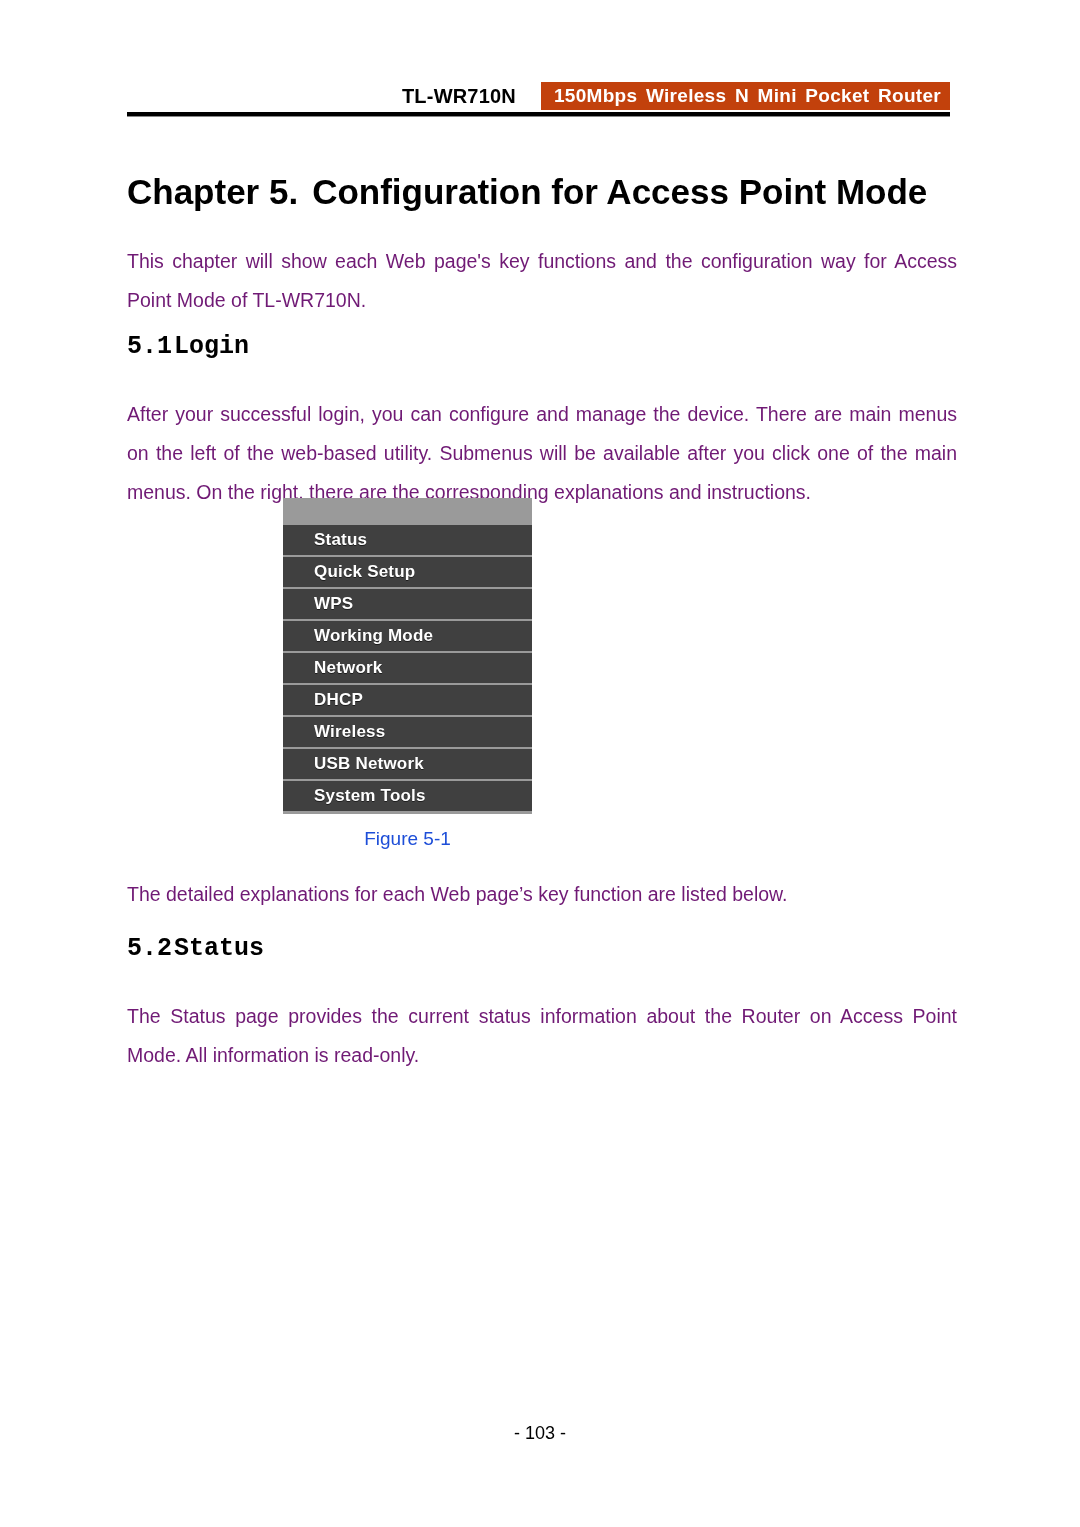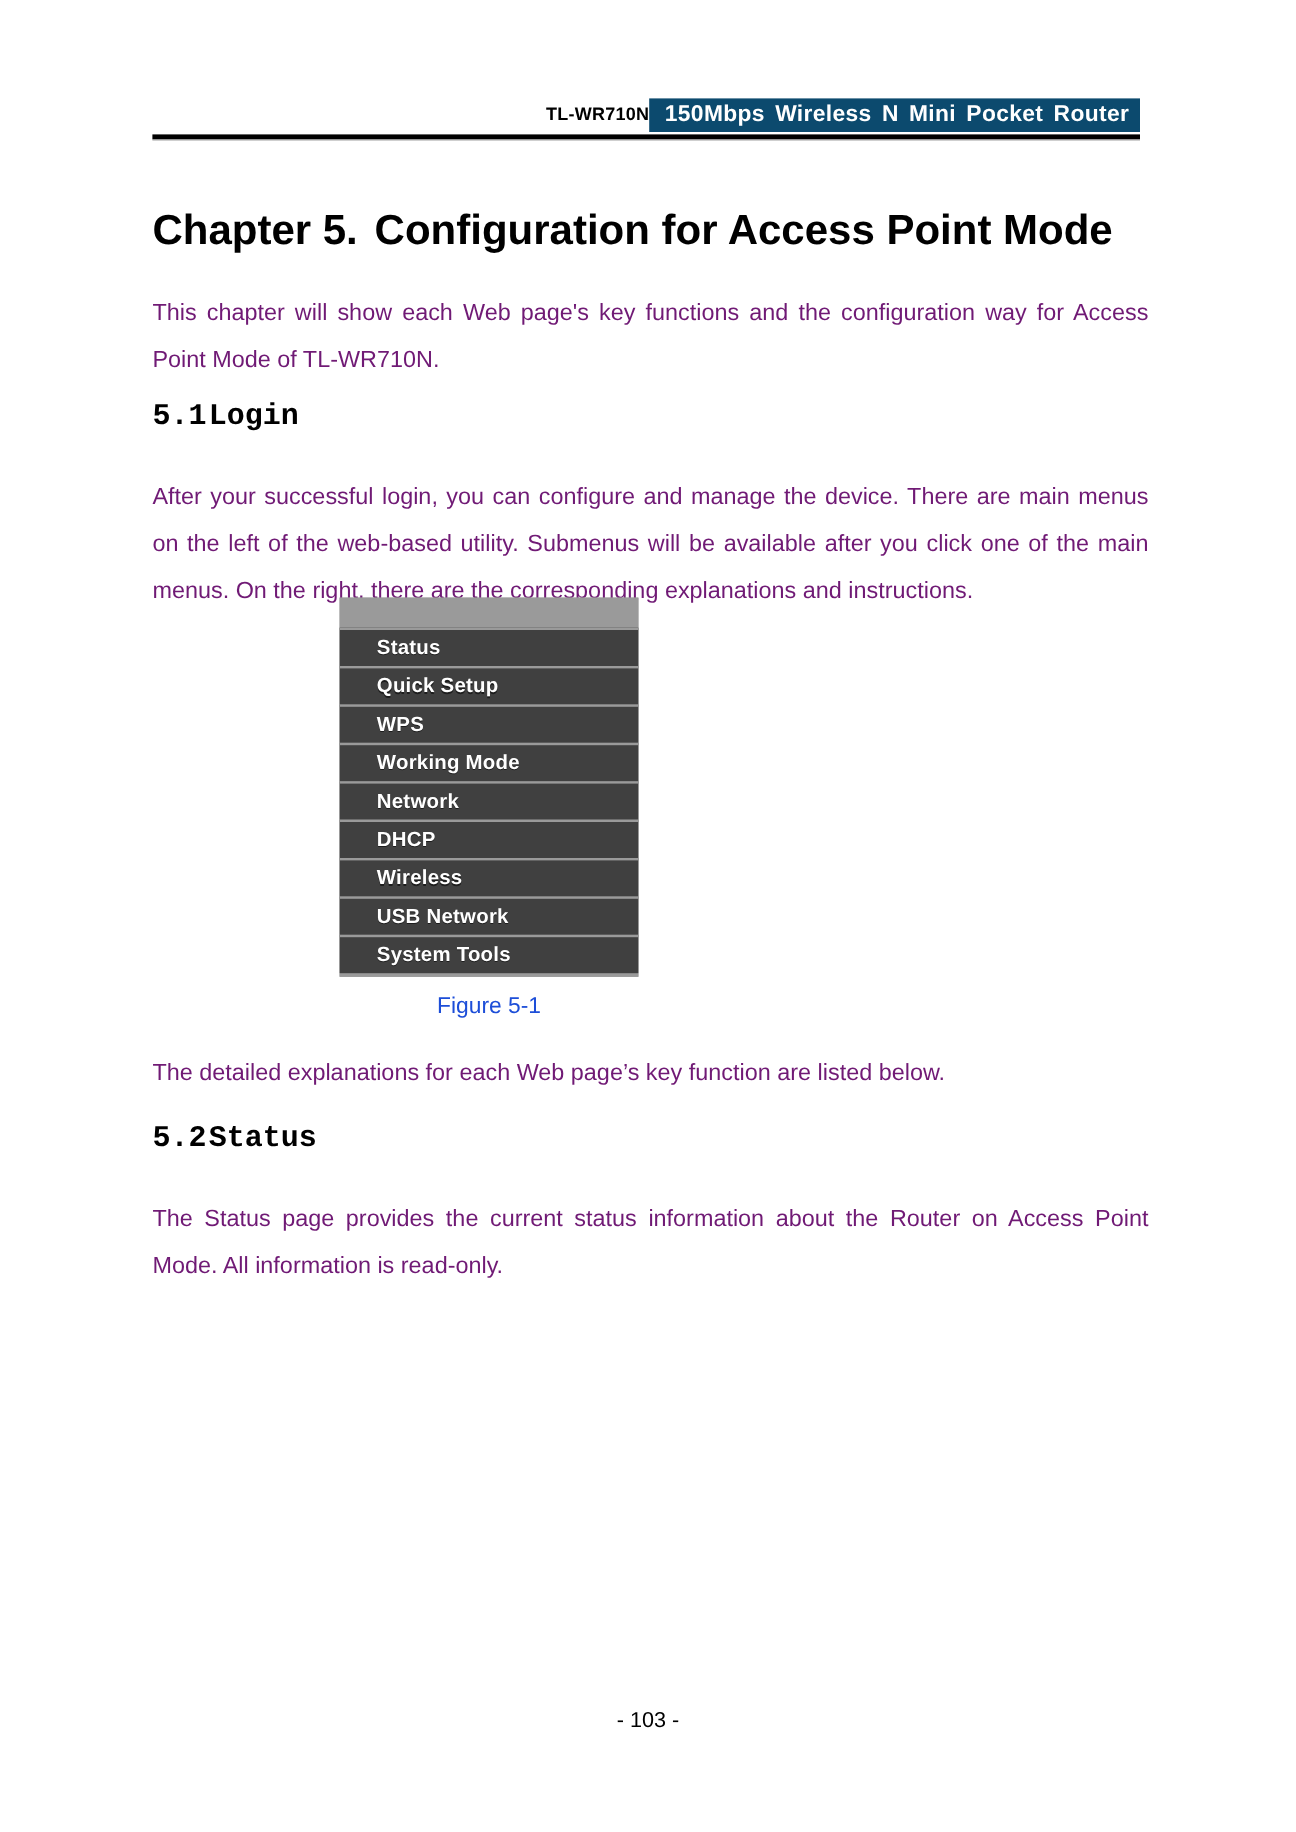--- a/index.html
+++ b/index.html
@@ -26,30 +26,30 @@
     top: 82px;
     width: 823px;
     height: 28px;
     display: flex;
     align-items: stretch;
     justify-content: flex-end;
   }
   .header-model {
     font-family: "Liberation Sans Narrow", "Liberation Sans", sans-serif;
     font-weight: bold;
-    font-size: 15px;
+    font-size: 20px;
     line-height: 28px;
     letter-spacing: 0.2px;
     color: #000;
     background: #fff;
-    padding-right: 0;
+    padding-right: 25px;
     white-space: nowrap;
   }
   .header-band {
-    background: #0c4a6e;
+    background: #c2410c;
     color: #ffffff;
     font-family: "Liberation Sans Narrow", "Liberation Sans", sans-serif;
     font-weight: bold;
     font-size: 19px;
     line-height: 28px;
     letter-spacing: 0.3px;
     padding: 0 9px 0 13px;
     white-space: nowrap;
     word-spacing: 3px;
   }

